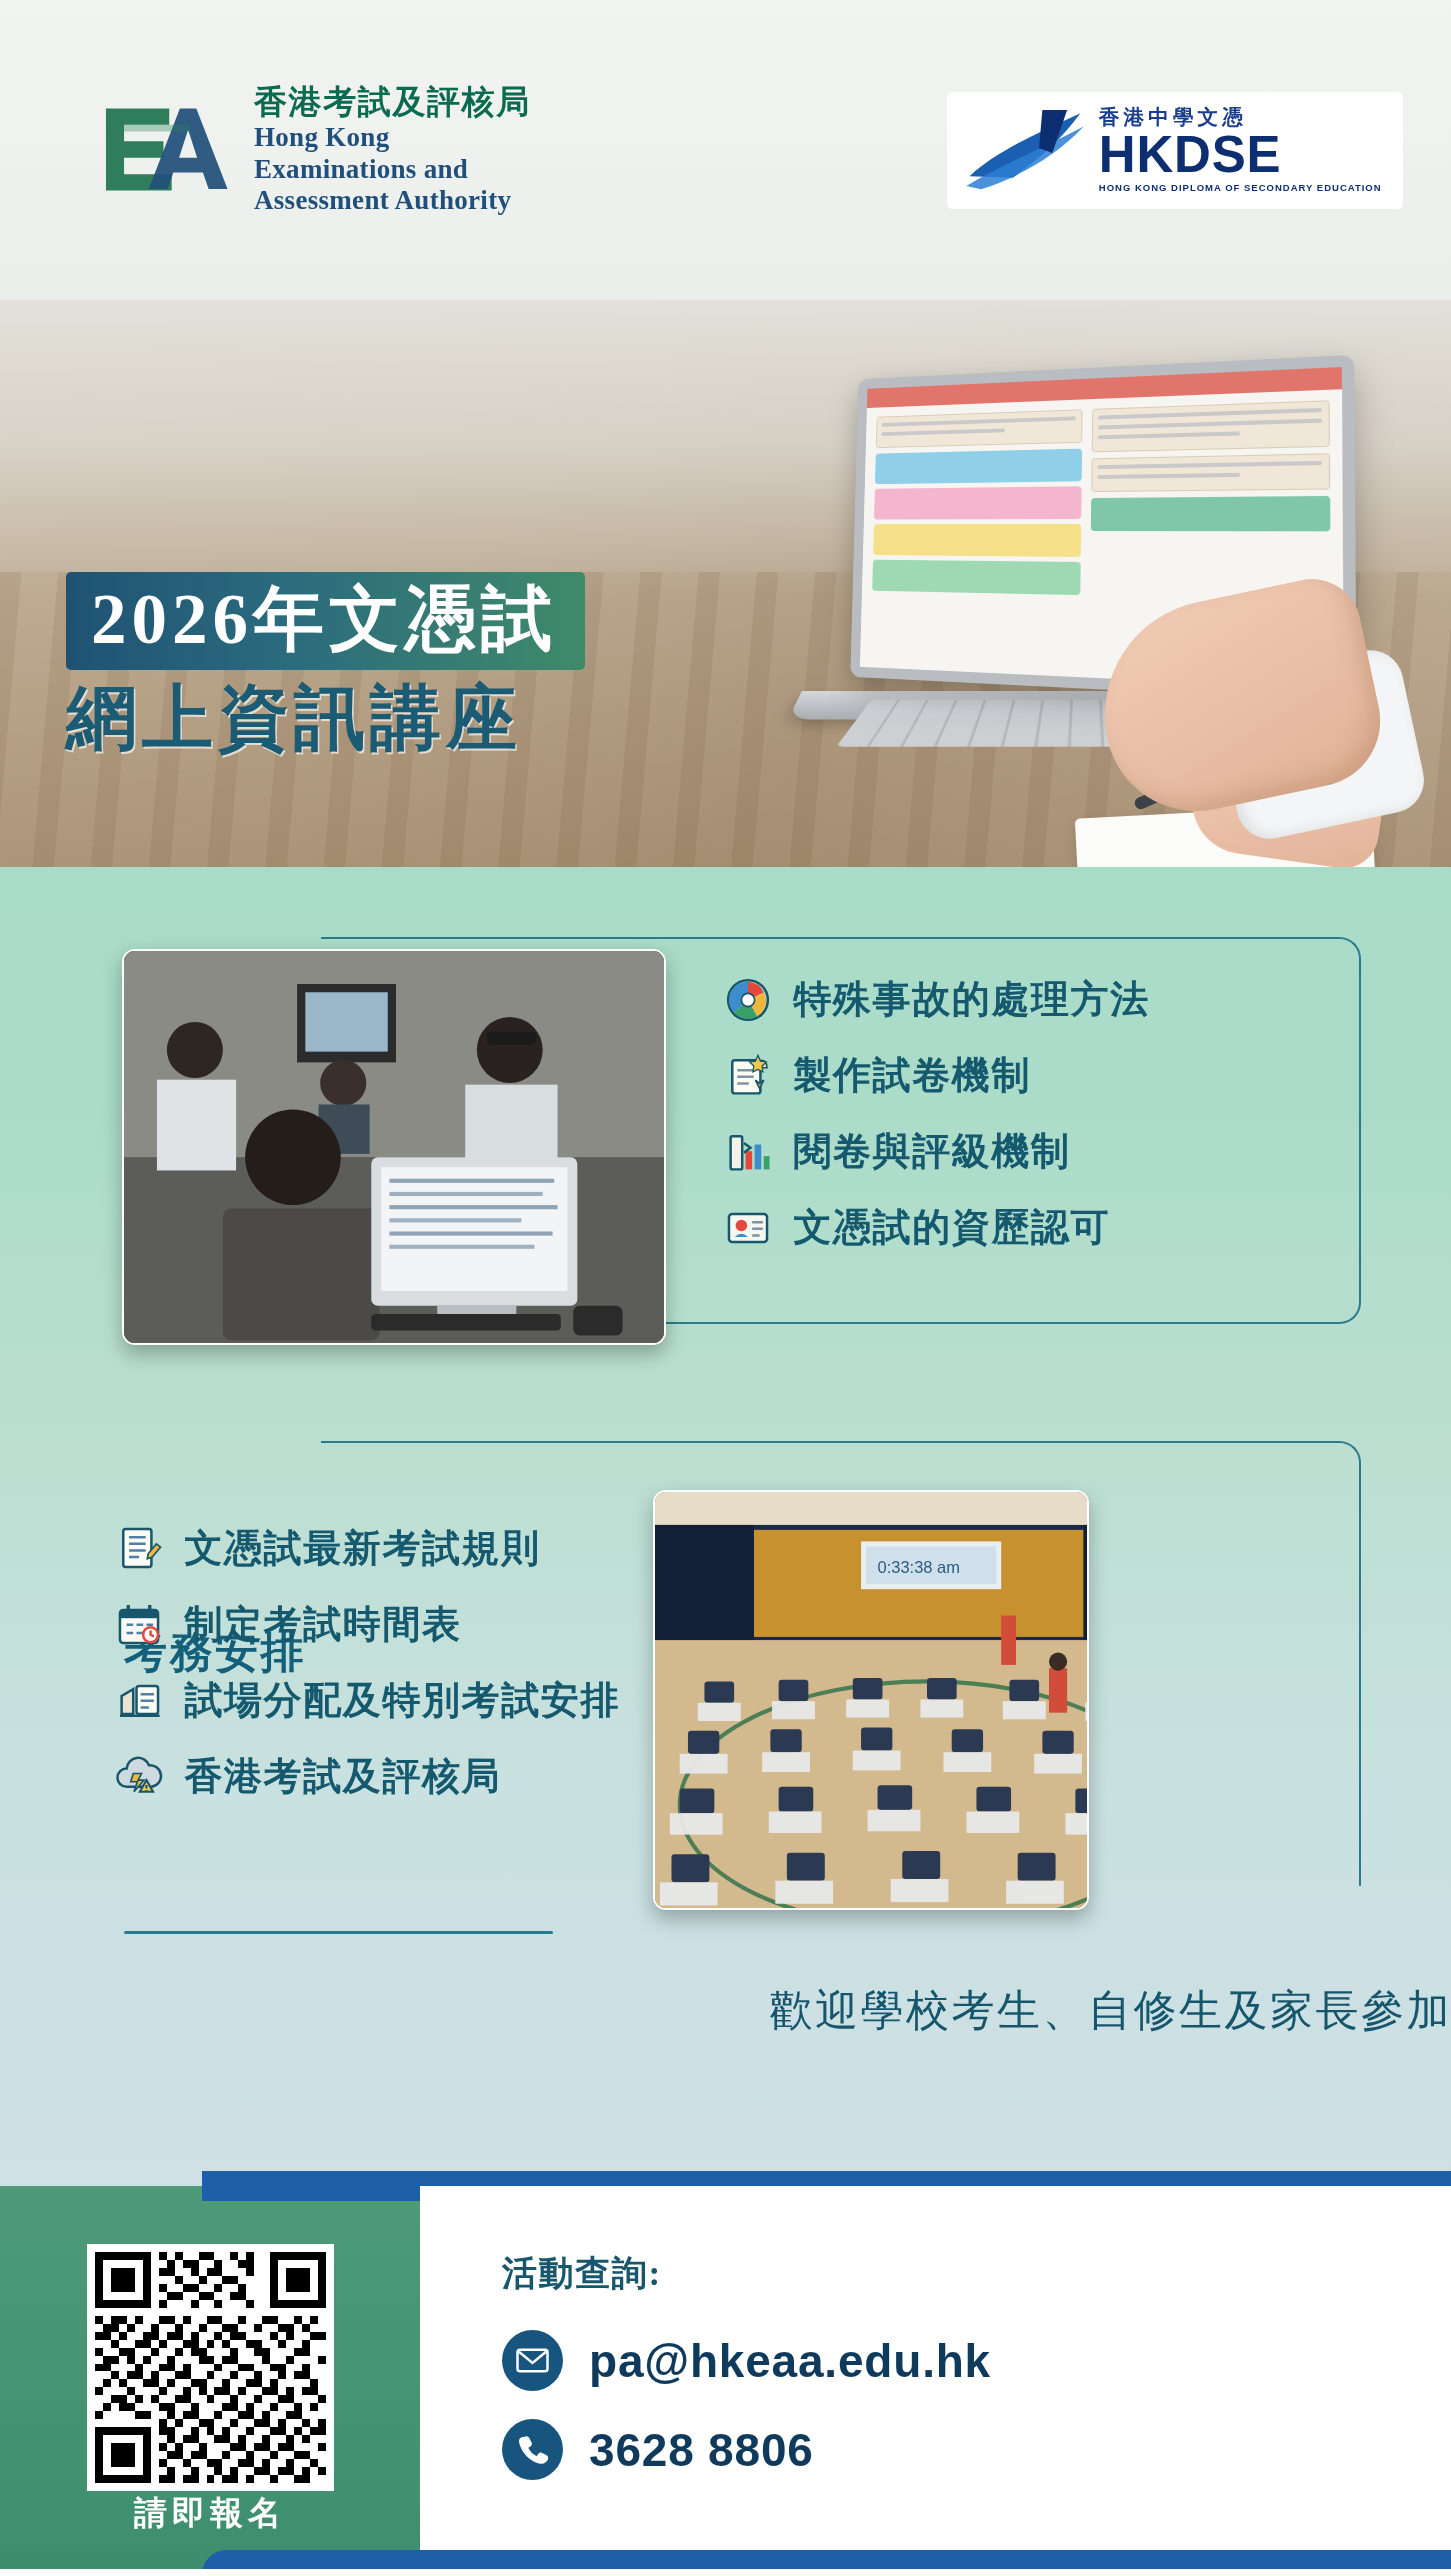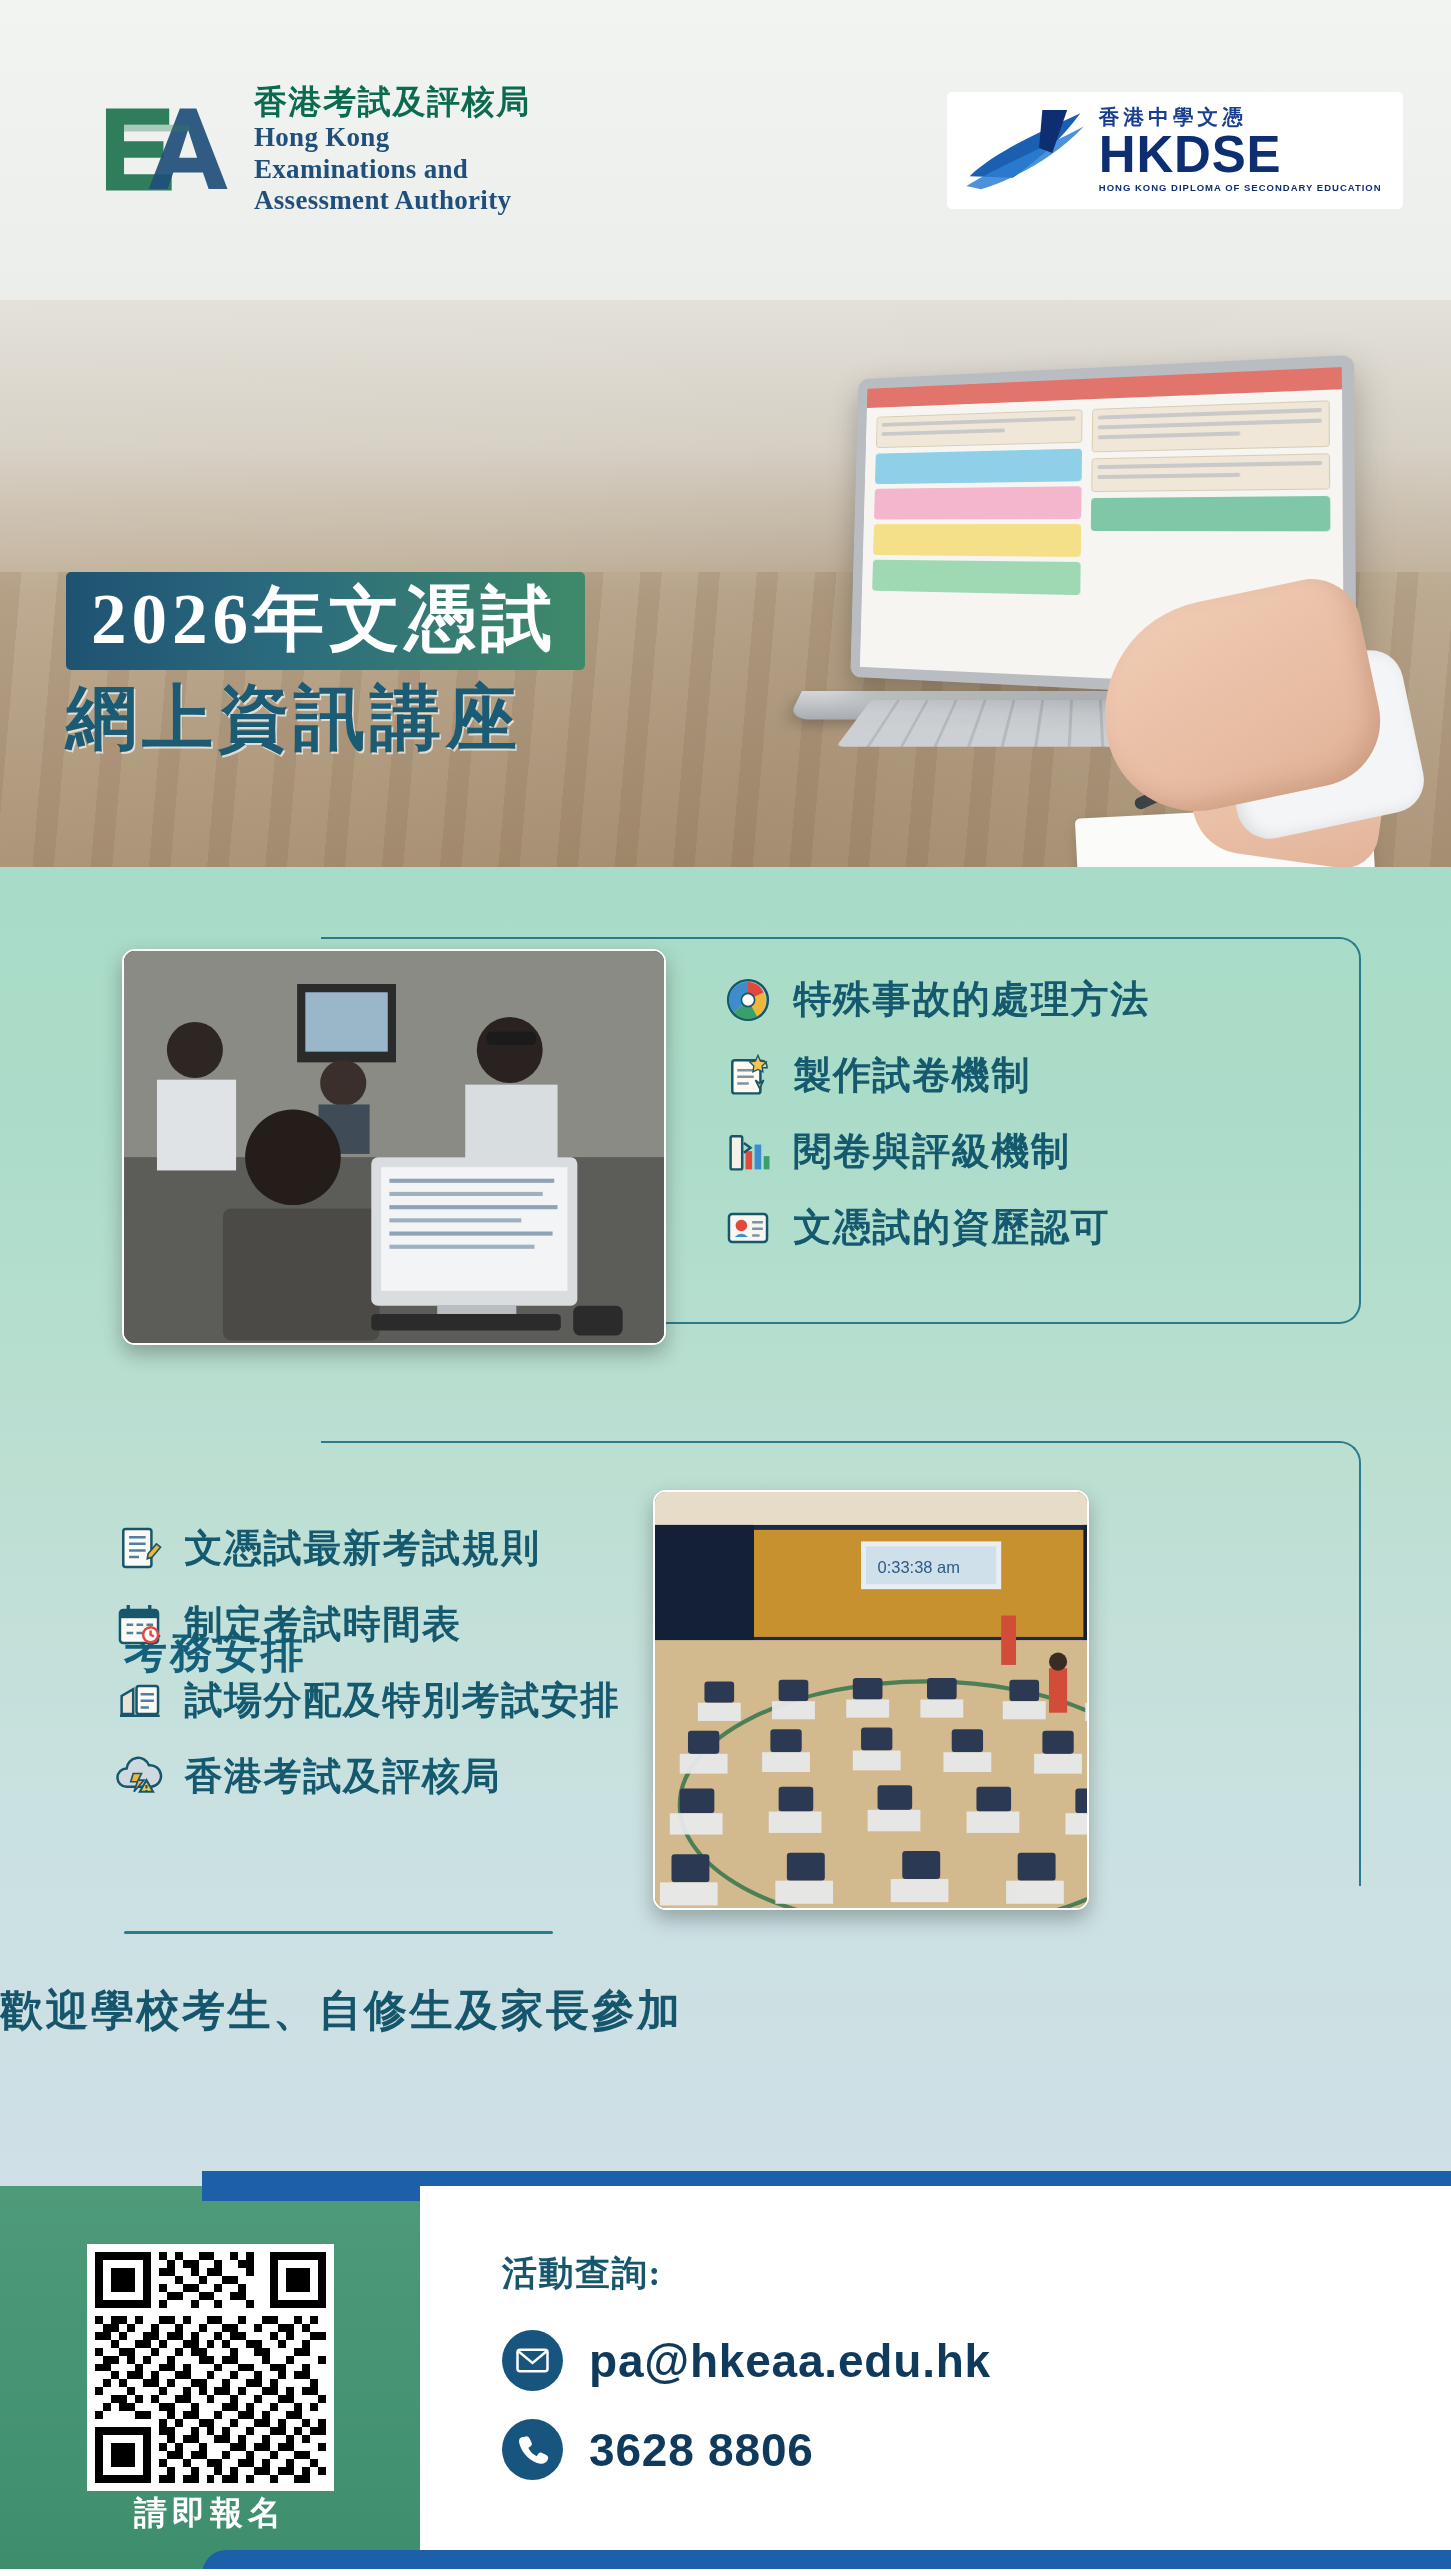--- a/index.html
+++ b/index.html
@@ -233,22 +233,22 @@
     border-radius:13px; overflow:hidden; position:relative;
     box-shadow:0 8.2px 20px rgba(0,0,0,.28);
     border:2.5px solid #ffffff;
     background:#8d6a46;
   }
   .rule-bottom {
     margin:21.4px 91px 0 124px; height:2.5px; background:#2b7b8e; border-radius:1.6px;
     width:429px;
   }
   .welcome {
-    text-align:left; margin-top:48px;
-    font-size:43px; font-weight:bold; color:#16566c; letter-spacing:2.5px;
+    text-align:right; margin-top:48px;
+    font-size:43px; font-weight:normal; color:#16566c; letter-spacing:2.5px;
     font-family:"Liberation Serif", serif;
   }
 
   
   .footer {
     position:relative;
     background:linear-gradient(180deg,#4e9a79 0%, #3e8e6e 100%);
     padding:0; min-height:363px;
   }
   .footer-white {

